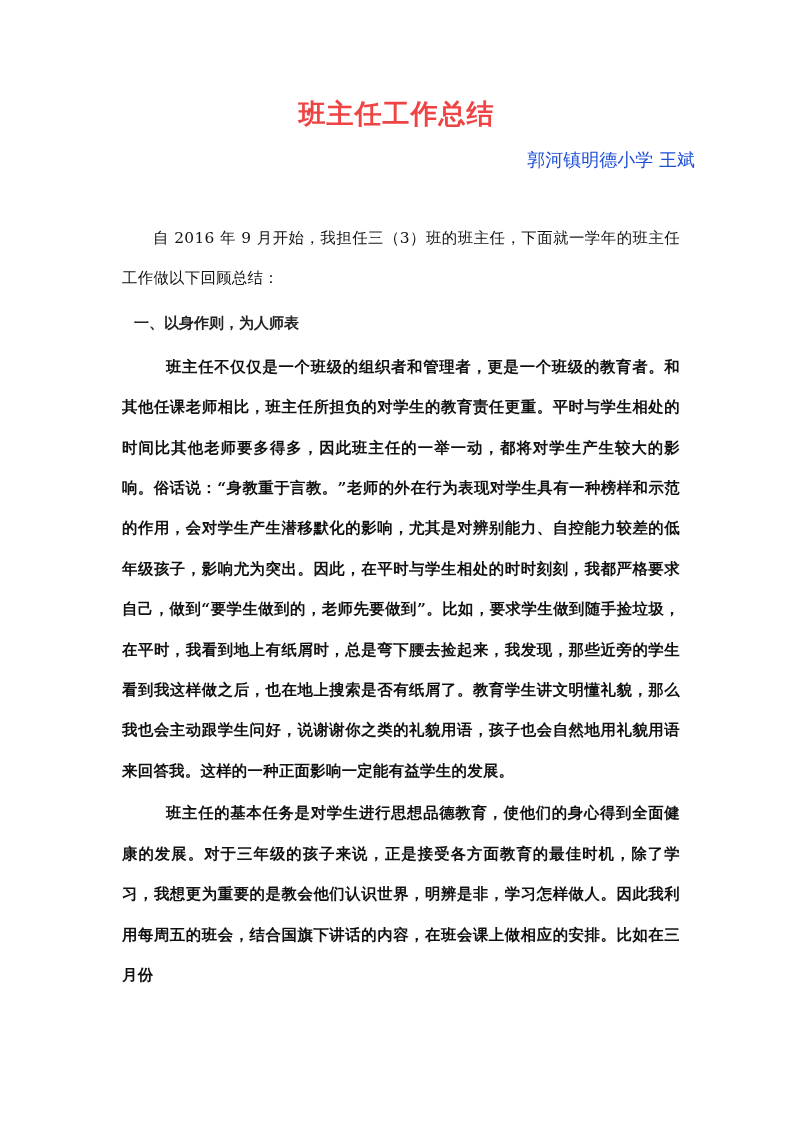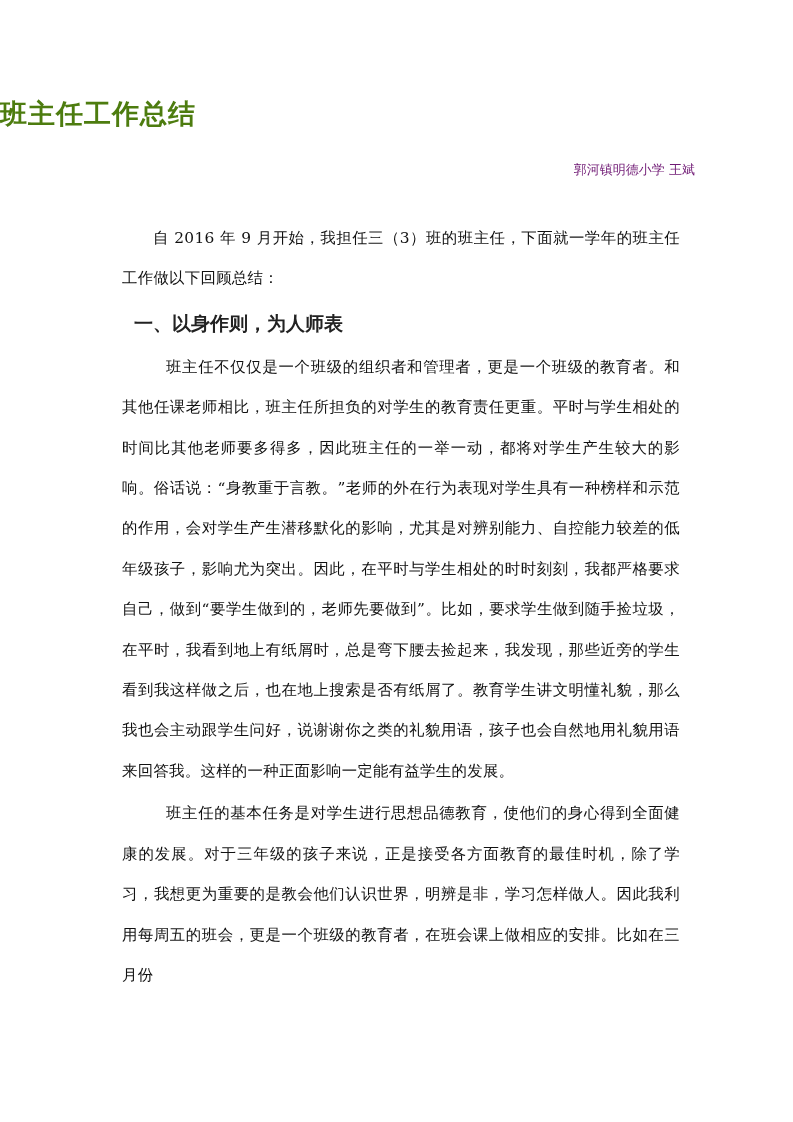--- a/index.html
+++ b/index.html
@@ -1,32 +1,32 @@
 <!DOCTYPE html>
 <html><head>
 <meta charset="utf-8">
 <style>
   html, body { margin: 0; padding: 0; background: #ffffff; }
   body { width: 793px; height: 1122px; position: relative; overflow: hidden;
          font-family: "DejaVu Serif", "Liberation Serif", serif; color: #111; }
-  .title { position: absolute; top: 96px; left: 0; width: 793px; text-align: left;
+  .title { position: absolute; top: 96px; left: 0; width: 793px; text-align: center;
            font-family: "DejaVu Sans", "Liberation Sans", sans-serif; font-weight: bold;
-           font-size: 27px; letter-spacing: 1px; color: #4d7c0f; }
-  .author { position: absolute; top: 161px; right: 98px; font-size: 13px; color: #701a75; }
+           font-size: 27px; letter-spacing: 1px; color: #ef4444; }
+  .author { position: absolute; top: 148px; right: 98px; font-size: 18px; color: #1d4ed8; }
   .content { position: absolute; top: 216px; left: 120px; width: 562px; }
   .para { font-size: 15.4px; line-height: 40.4px; text-align: justify; text-align-last: left;
           margin: 2px; letter-spacing: 0.3px; }
   .para.indent-small { text-indent: 31px; }
-  .para.indent { text-indent: 44px; }
-  .heading { font-size: 19px; line-height: 44px; margin: 0 0 0 14px; color: #222; }
+  .para.indent { text-indent: 44px; font-weight: bold; }
+  .heading { font-size: 15px; line-height: 44px; margin: 0 0 0 14px; color: #222; }
 </style>
 </head>
 <body>
 
 <div class="title">班主任工作总结</div>
 <div class="author">郭河镇明德小学 王斌</div>
 
 <div class="content">
   <p class="para indent-small">自 2016 年 9 月开始，我担任三（3）班的班主任，下面就一学年的班主任工作做以下回顾总结：</p>
   <h2 class="heading">一、以身作则，为人师表</h2>
   <p class="para indent">班主任不仅仅是一个班级的组织者和管理者，更是一个班级的教育者。和其他任课老师相比，班主任所担负的对学生的教育责任更重。平时与学生相处的时间比其他老师要多得多，因此班主任的一举一动，都将对学生产生较大的影响。俗话说：“身教重于言教。”老师的外在行为表现对学生具有一种榜样和示范的作用，会对学生产生潜移默化的影响，尤其是对辨别能力、自控能力较差的低年级孩子，影响尤为突出。因此，在平时与学生相处的时时刻刻，我都严格要求自己，做到“要学生做到的，老师先要做到”。比如，要求学生做到随手捡垃圾，在平时，我看到地上有纸屑时，总是弯下腰去捡起来，我发现，那些近旁的学生看到我这样做之后，也在地上搜索是否有纸屑了。教育学生讲文明懂礼貌，那么我也会主动跟学生问好，说谢谢你之类的礼貌用语，孩子也会自然地用礼貌用语来回答我。这样的一种正面影响一定能有益学生的发展。</p>
-  <p class="para indent">班主任的基本任务是对学生进行思想品德教育，使他们的身心得到全面健康的发展。对于三年级的孩子来说，正是接受各方面教育的最佳时机，除了学习，我想更为重要的是教会他们认识世界，明辨是非，学习怎样做人。因此我利用每周五的班会，更是一个班级的教育者，在班会课上做相应的安排。比如在三月份</p>
+  <p class="para indent">班主任的基本任务是对学生进行思想品德教育，使他们的身心得到全面健康的发展。对于三年级的孩子来说，正是接受各方面教育的最佳时机，除了学习，我想更为重要的是教会他们认识世界，明辨是非，学习怎样做人。因此我利用每周五的班会，结合国旗下讲话的内容，在班会课上做相应的安排。比如在三月份</p>
 </div>
 
 </body></html>

